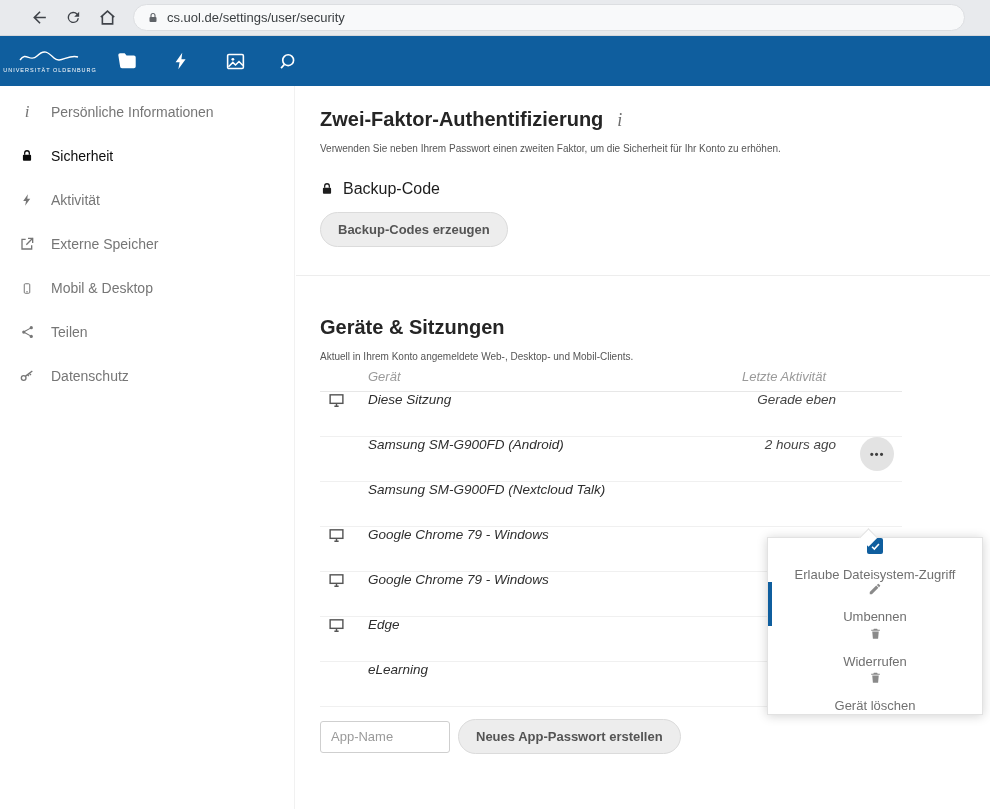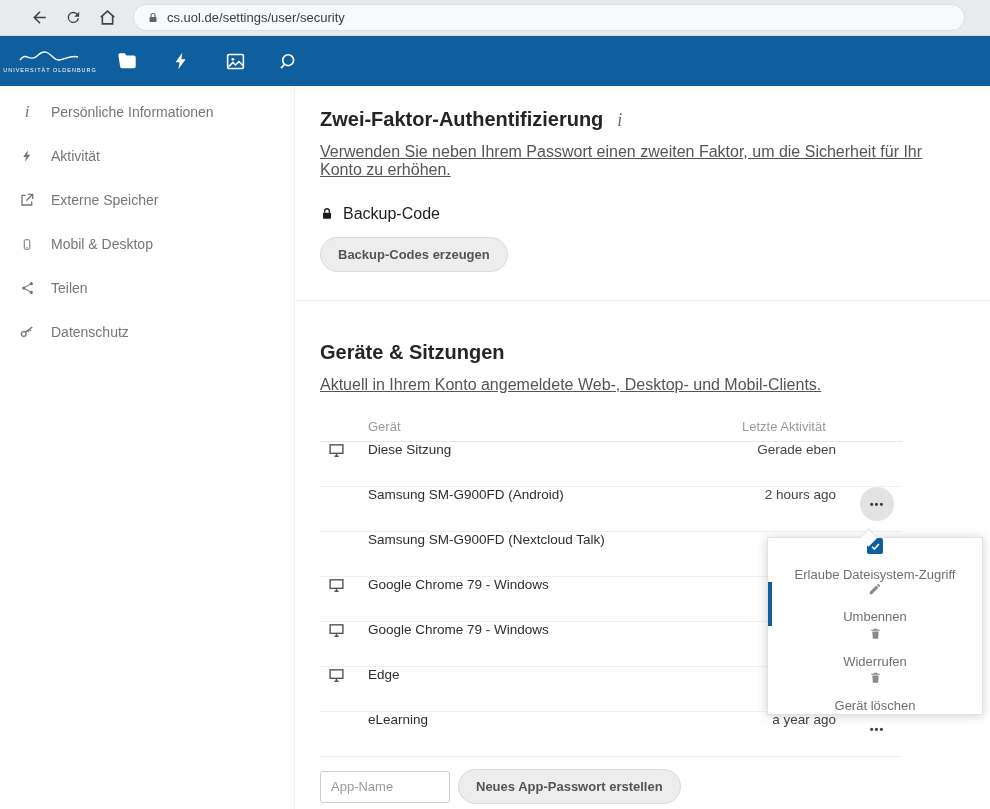--- a/index.html
+++ b/index.html
@@ -33,29 +33,29 @@
   .side-item{display:flex;align-items:center;gap:15px;height:44px;padding:0 18px;
     color:var(--side-gray);font-size:14px;cursor:pointer;}
   .side-item .si{width:18px;display:flex;justify-content:center;align-items:center;flex:0 0 auto;}
   .side-item.active{color:#0b0b0b;}
   .info-i{font-family:"Liberation Serif",serif;font-style:italic;font-size:17px;color:var(--side-gray);}
 
   
   .main{position:absolute;left:296px;top:86px;right:0;bottom:0;background:#fff;padding:0 24px;overflow:hidden;}
   h1.sec-title{font-size:20px;font-weight:bold;color:var(--txt-dark);margin-top:22px;display:flex;align-items:baseline;gap:14px;}
   .info-it{font-family:"Liberation Serif",serif;font-style:italic;font-weight:normal;font-size:18px;color:#6d6d6d;}
-  p.sec-desc{font-size:16px;color:var(--txt-gray);margin-top:12px;text-decoration:underline;}
+  p.sec-desc{font-size:10px;color:var(--txt-gray);margin-top:12px;}
   .backup-row{margin-top:26px;display:flex;align-items:center;gap:9px;font-size:16px;color:#1d1d1d;}
   .btn{display:inline-block;margin-top:14px;background:#ededed;border:1px solid #dbdbdb;border-radius:18px;
     padding:9px 17px;font-weight:bold;font-size:13px;color:#545454;cursor:pointer;font-family:inherit;}
   .divider{border:none;border-top:1px solid #ededed;margin:28px -30px 0 -30px;}
   h2.sec-title{font-size:20px;font-weight:bold;color:var(--txt-dark);margin-top:40px;}
 
   
-  .table{margin-top:18px;width:582px;}
+  .table{width:582px;font-style:italic;}
   .thead{display:flex;align-items:center;height:30px;border-bottom:1px solid #e7e7e7;
     color:var(--txt-light);font-size:13px;}
   .trow{display:flex;align-items:flex-start;height:45px;border-bottom:1px solid #f0f0f0;font-size:13.5px;color:#2e2e2e;}
   .col-icon{width:48px;display:flex;align-items:center;padding-left:8px;flex:0 0 auto;}
   .col-name{width:374px;flex:0 0 auto;}
   .col-act{width:110px;flex:0 0 auto;color:#444;}
   .thead .col-act{color:var(--txt-light);}
   .trow .col-act{text-align:right;padding-right:16px;}
   .col-menu{width:50px;flex:0 0 auto;display:flex;align-items:center;justify-content:center;}
   .more-btn{width:34px;height:34px;border-radius:50%;display:flex;align-items:center;justify-content:center;
@@ -145,20 +145,29 @@
     </div>
   </div>
 
   <div class="sidebar">
     <div class="side-item">
       <span class="si">
           <span class="info-i">i</span>
         </span>
       <span>Persönliche Informationen</span>
     </div>
+    <div class="side-item active">
+      <span class="si">
+        <svg width="14" height="16" viewBox="0 0 24 24">
+            <rect x="5" y="10" width="14" height="10" rx="1.5" fill="#0b0b0b"></rect>
+            <path d="M8 10V7a4 4 0 0 1 8 0v3" fill="none" stroke="#0b0b0b" stroke-width="2.2"></path>
+          </svg>
+      </span>
+      <span>Sicherheit</span>
+    </div>
     <div class="side-item">
       <span class="si">
         <svg width="14" height="16" viewBox="0 0 24 24">
             <path d="M13.5 2 5.5 13.5h4.8L8.8 22l8.7-12.2h-5z" fill="#767676"></path>
           </svg>
       </span>
       <span>Aktivität</span>
     </div>
     <div class="side-item">
       <span class="si">

